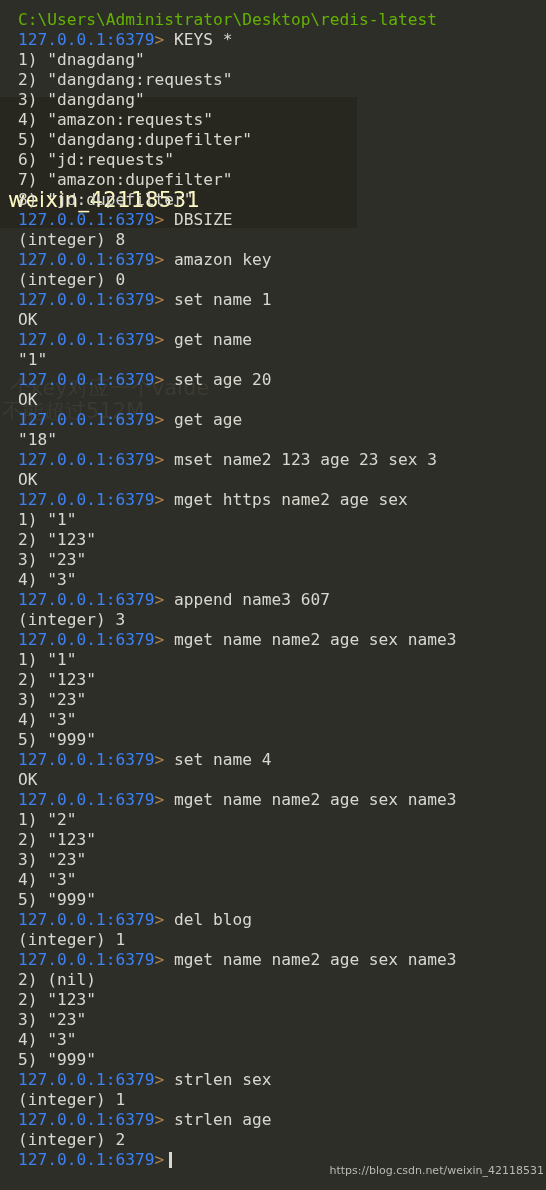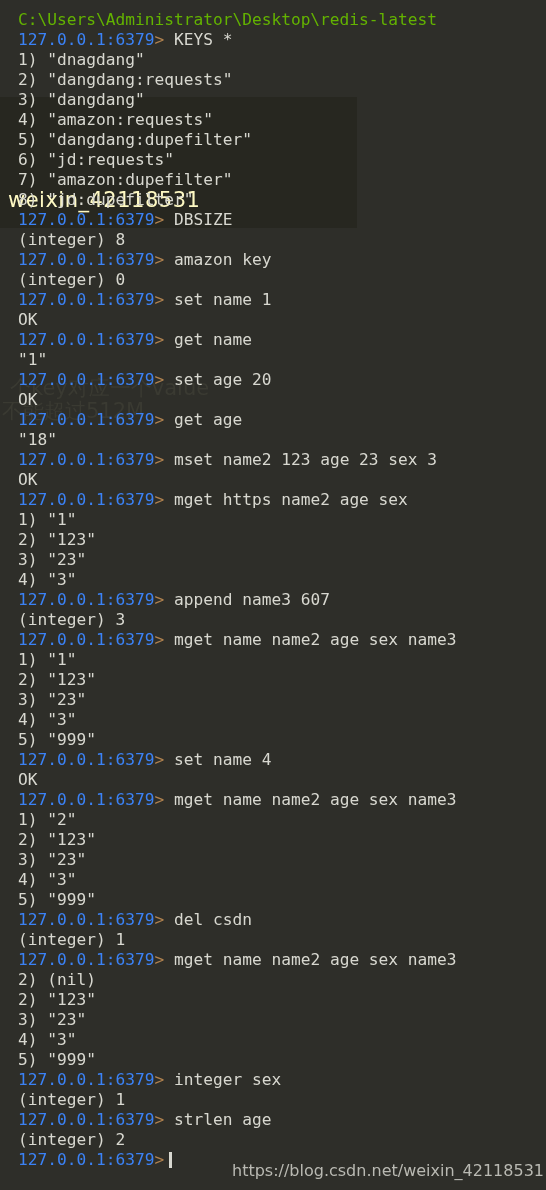--- a/index.html
+++ b/index.html
@@ -79,21 +79,21 @@
     height: 16px;
     background: #d8d8d0;
     vertical-align: -3px;
     margin-left: 5px;
   }
   #csdn-watermark {
     position: absolute;
     z-index: 4;
     right: 2px;
     top: 1161px;
-    font-size: 16px;
+    font-size: 11px;
     color: #b9b9b2;
     font-family: "DejaVu Sans", "Liberation Sans", sans-serif;
     white-space: nowrap;
   }
 </style>
 </head>
 <body>
 
 <div id="terminal">
 
@@ -144,29 +144,29 @@
       <div class="line"><span class="out">4) "3"</span></div>
       <div class="line"><span class="out">5) "999"</span></div>
       <div class="line"><span class="host">127.0.0.1:6379</span><span class="arrow">&gt; </span><span class="cmd">set name 4</span></div>
       <div class="line"><span class="out">OK</span></div>
       <div class="line"><span class="host">127.0.0.1:6379</span><span class="arrow">&gt; </span><span class="cmd">mget name name2 age sex name3</span></div>
       <div class="line"><span class="out">1) "2"</span></div>
       <div class="line"><span class="out">2) "123"</span></div>
       <div class="line"><span class="out">3) "23"</span></div>
       <div class="line"><span class="out">4) "3"</span></div>
       <div class="line"><span class="out">5) "999"</span></div>
-      <div class="line"><span class="host">127.0.0.1:6379</span><span class="arrow">&gt; </span><span class="cmd">del csdn</span></div>
+      <div class="line"><span class="host">127.0.0.1:6379</span><span class="arrow">&gt; </span><span class="cmd">del blog</span></div>
       <div class="line"><span class="out">(integer) 1</span></div>
       <div class="line"><span class="host">127.0.0.1:6379</span><span class="arrow">&gt; </span><span class="cmd">mget name name2 age sex name3</span></div>
       <div class="line"><span class="out">2) (nil)</span></div>
       <div class="line"><span class="out">2) "123"</span></div>
       <div class="line"><span class="out">3) "23"</span></div>
       <div class="line"><span class="out">4) "3"</span></div>
       <div class="line"><span class="out">5) "999"</span></div>
-      <div class="line"><span class="host">127.0.0.1:6379</span><span class="arrow">&gt; </span><span class="cmd">integer sex</span></div>
+      <div class="line"><span class="host">127.0.0.1:6379</span><span class="arrow">&gt; </span><span class="cmd">strlen sex</span></div>
       <div class="line"><span class="out">(integer) 1</span></div>
       <div class="line"><span class="host">127.0.0.1:6379</span><span class="arrow">&gt; </span><span class="cmd">strlen age</span></div>
       <div class="line"><span class="out">(integer) 2</span></div>
       <div class="line"><span class="host">127.0.0.1:6379</span><span class="arrow">&gt;</span><span id="cursor"></span></div>
     </div>
 
   <div id="csdn-watermark">https://blog.csdn.net/weixin_42118531</div>
 </div>
 
 </body></html>

